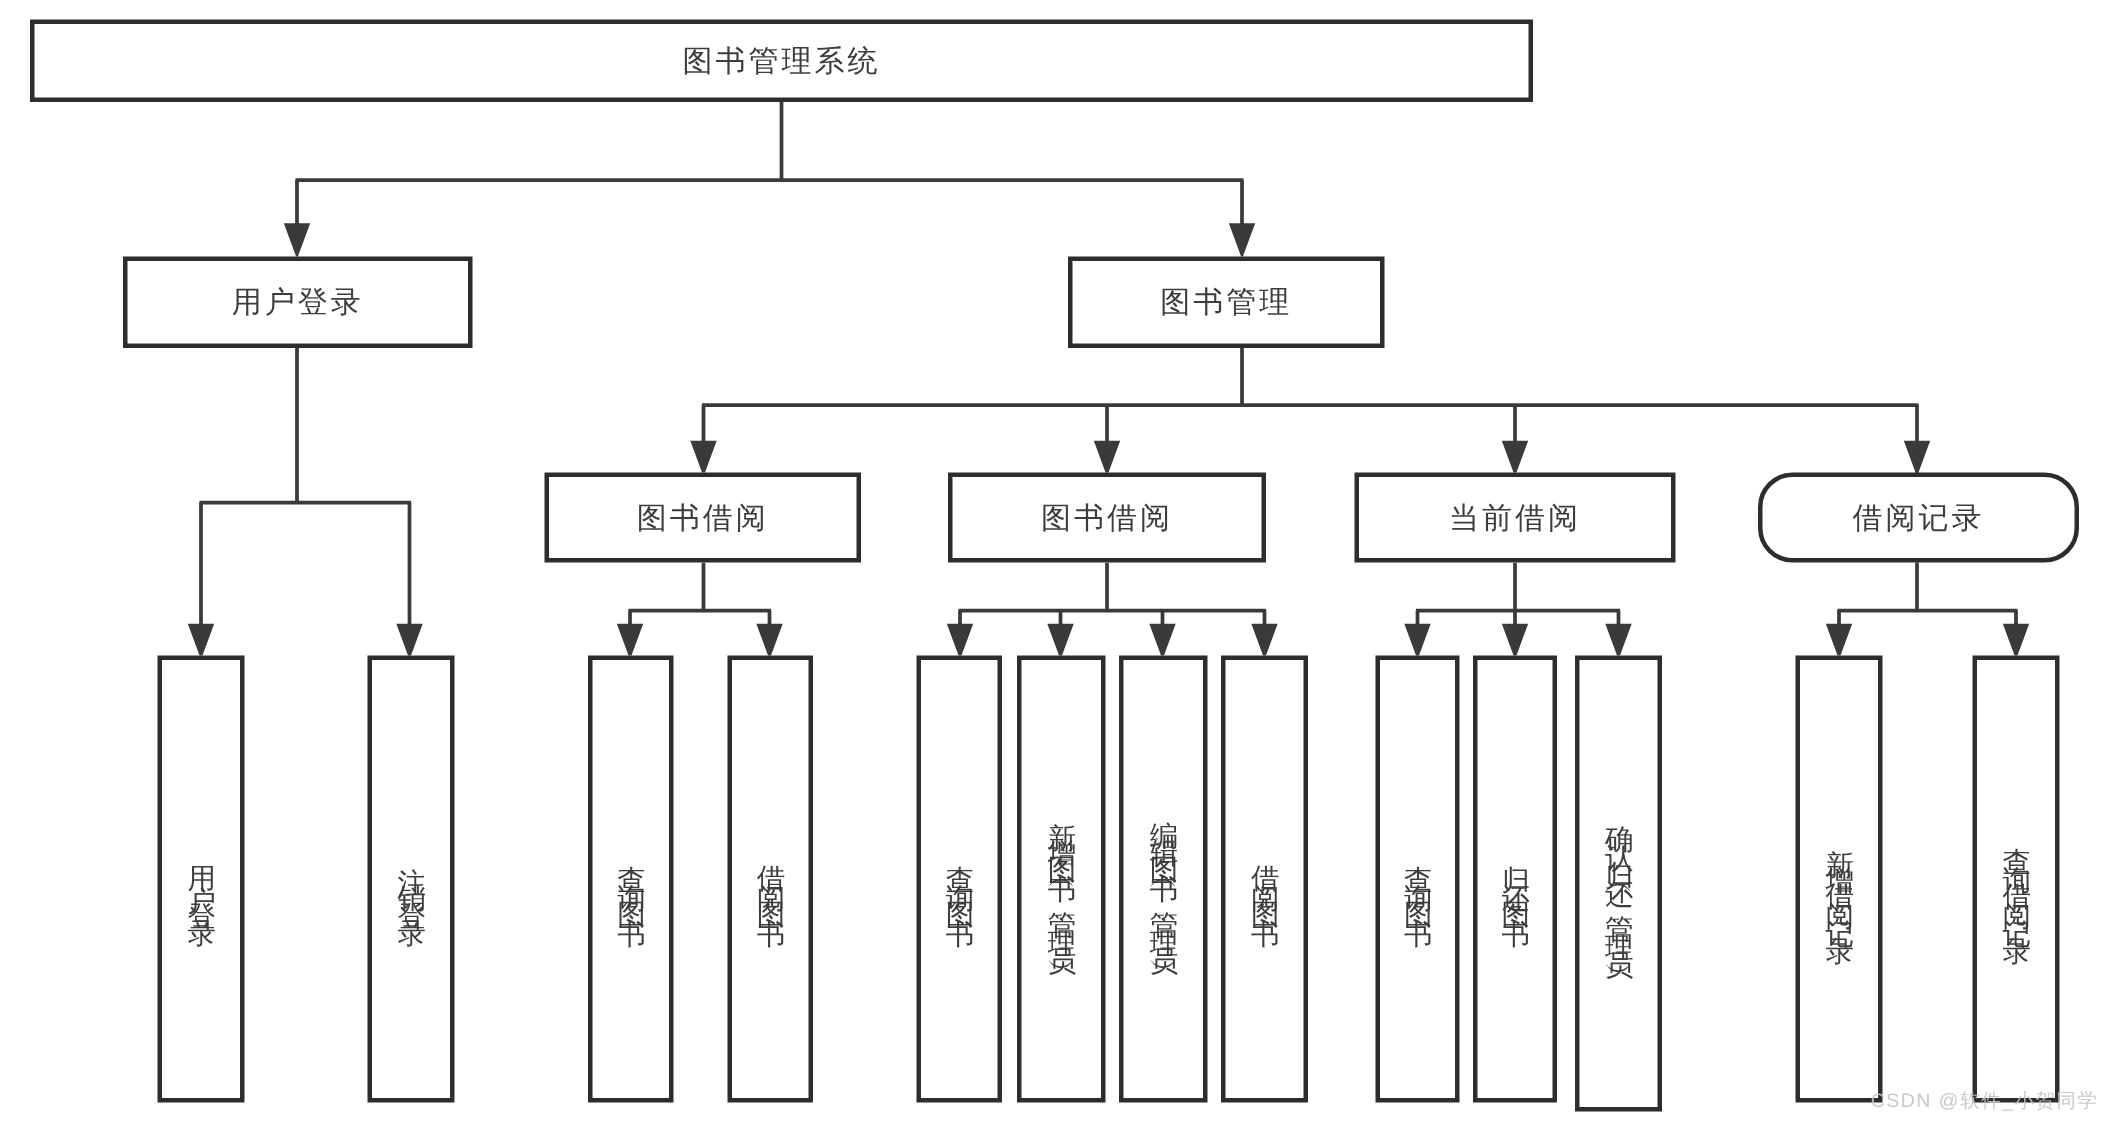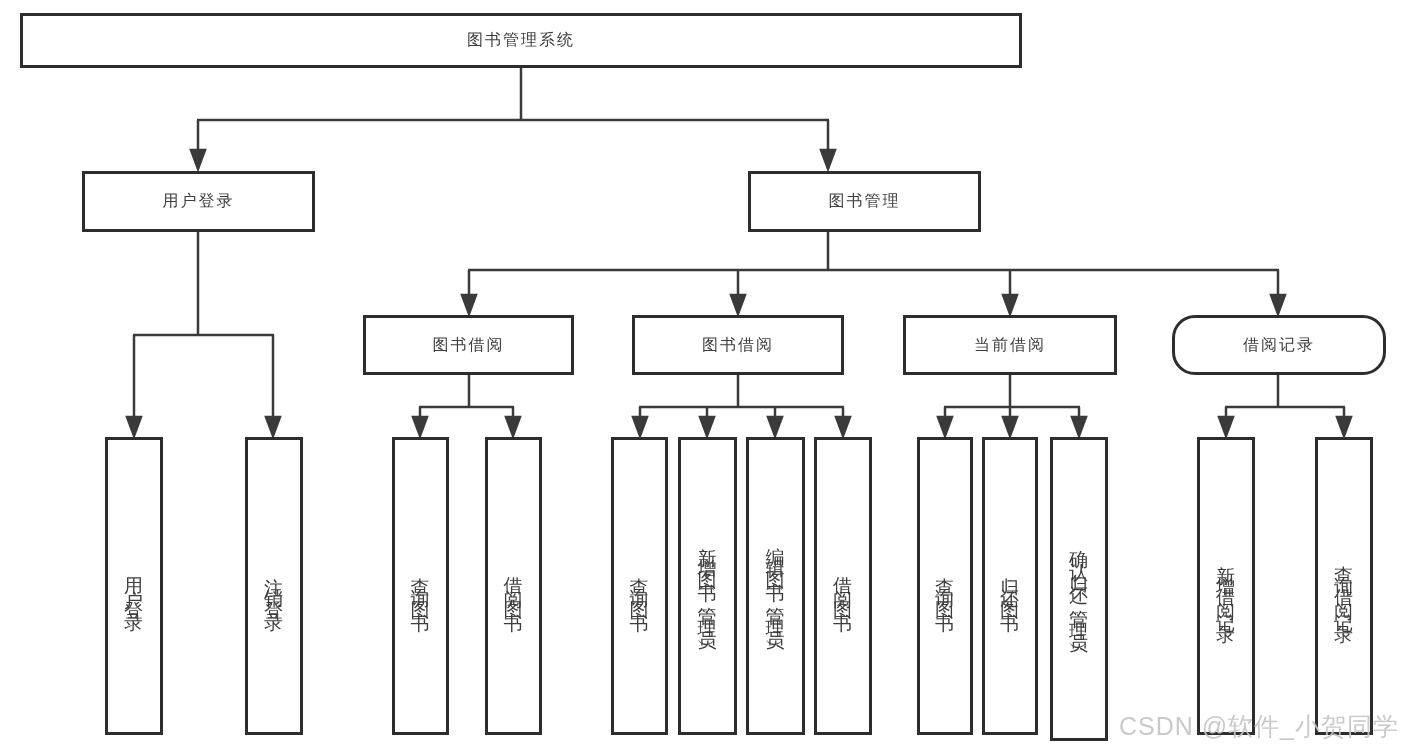--- a/index.html
+++ b/index.html
@@ -19,35 +19,35 @@
   }
   .node {
     position: absolute;
     box-sizing: border-box;
     border: 3px solid #2d2d2d;
     background: #ffffff;
     display: flex;
     align-items: center;
     justify-content: center;
     color: #3d3d3d;
-    font-size: 16px;
+    font-size: 20px;
     letter-spacing: 2px;
     text-align: center;
   }
   .node.leaf {
     writing-mode: vertical-rl;
     letter-spacing: 12px;
     font-size: 19px;
     line-height: 1;
   }
   .watermark {
     position: absolute;
     right: 6px;
     bottom: 4px;
-    font-size: 25px;
+    font-size: 13px;
     color: #c5c5c5;
     letter-spacing: 1px;
     z-index: 10;
     opacity: 0.92;
     white-space: nowrap;
     text-align: center;
   }
 </style>
 </head>
 <body>
@@ -114,21 +114,21 @@
       <line x1="1226" y1="407" x2="1226" y2="420"></line>
       <polygon points="1219,417 1233,417 1226,436"></polygon>
       <line x1="1344" y1="407" x2="1344" y2="420"></line>
       <polygon points="1337,417 1351,417 1344,436"></polygon>
     </g>
   </svg>
 
   <div class="node" style="left:20px; top:13px; width:1002px; height:55px;">图书管理系统</div>
 
   <div class="node" style="left:82px; top:171px; width:233px; height:61px;">用户登录</div>
-  <div class="node" style="left:712px; top:171px; width:233px; height:61px;margin-left:36px;">图书管理</div>
+  <div class="node" style="left:712px; top:171px; width:211px; height:61px;">图书管理</div>
 
   <div class="node" style="left:363px; top:315px; width:211px; height:60px;">图书借阅</div>
   <div class="node" style="left:632px; top:315px; width:212px; height:60px;">图书借阅</div>
   <div class="node" style="left:903px; top:315px; width:214px; height:60px;">当前借阅</div>
   <div class="node" style="left:1172px; top:315px; width:214px; height:60px;border-radius:23px;">借阅记录</div>
 
   <div class="node leaf" style="left:105px; top:437px; width:58px; height:298px;">用户登录</div>
   <div class="node leaf" style="left:245px; top:437px; width:58px; height:298px;">注销登录</div>
 
   <div class="node leaf" style="left:392px; top:437px; width:57px; height:298px;">查询图书</div>

